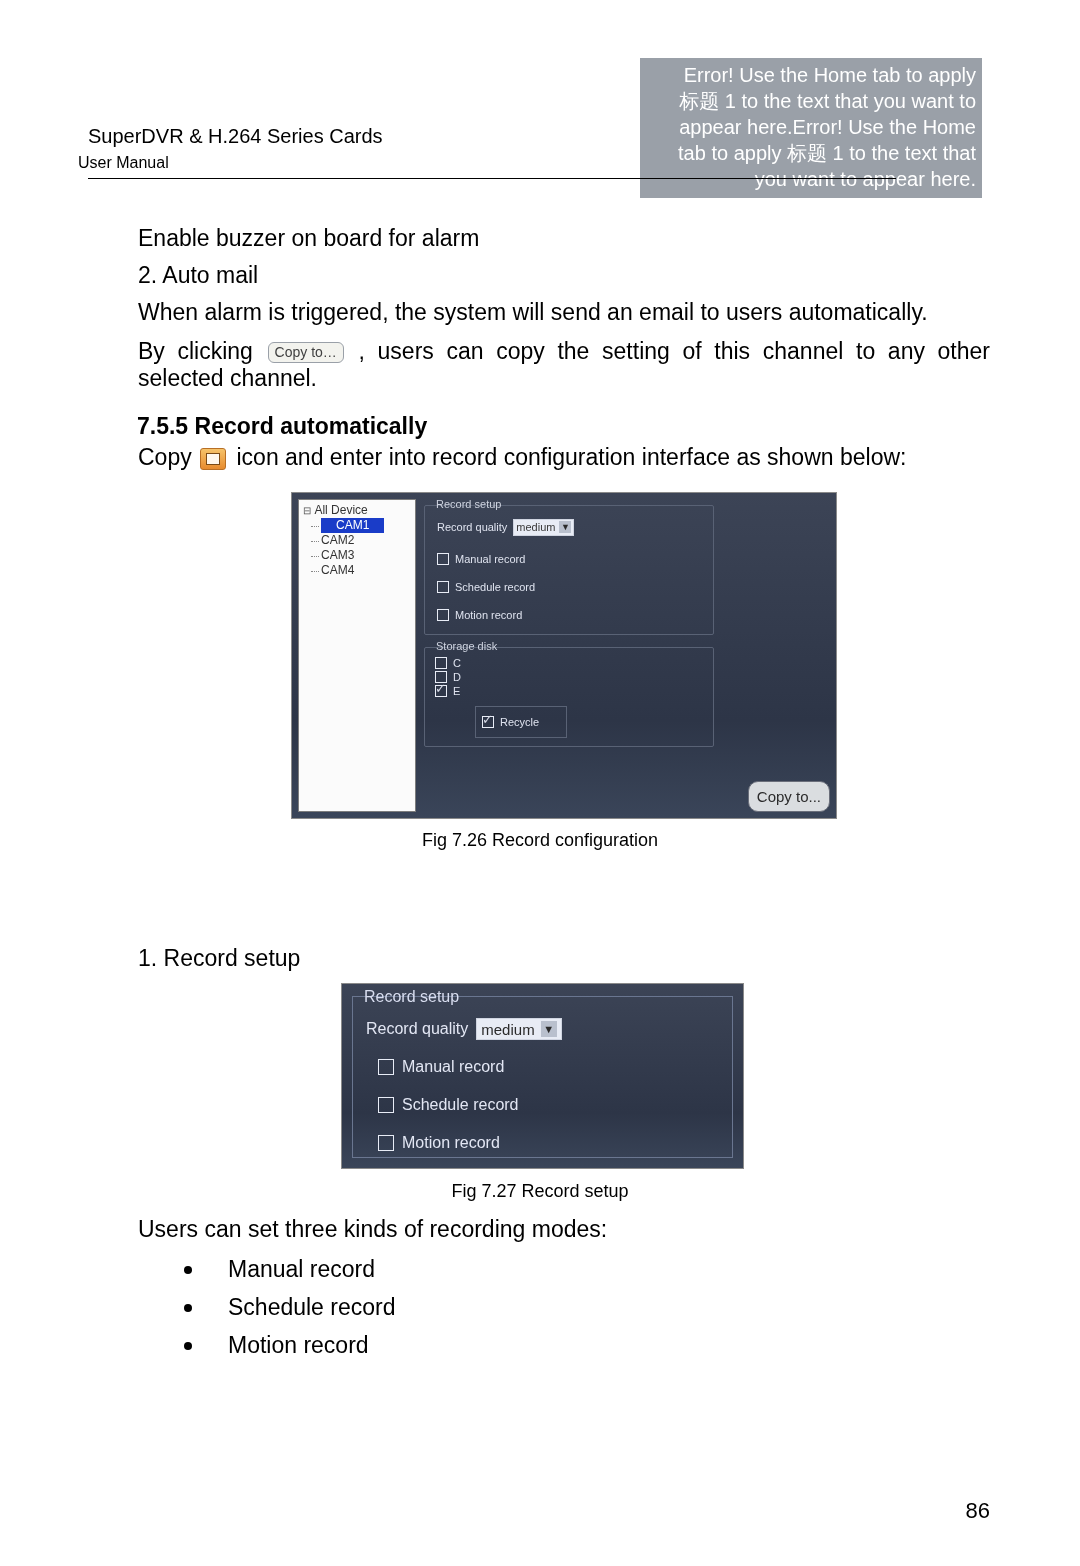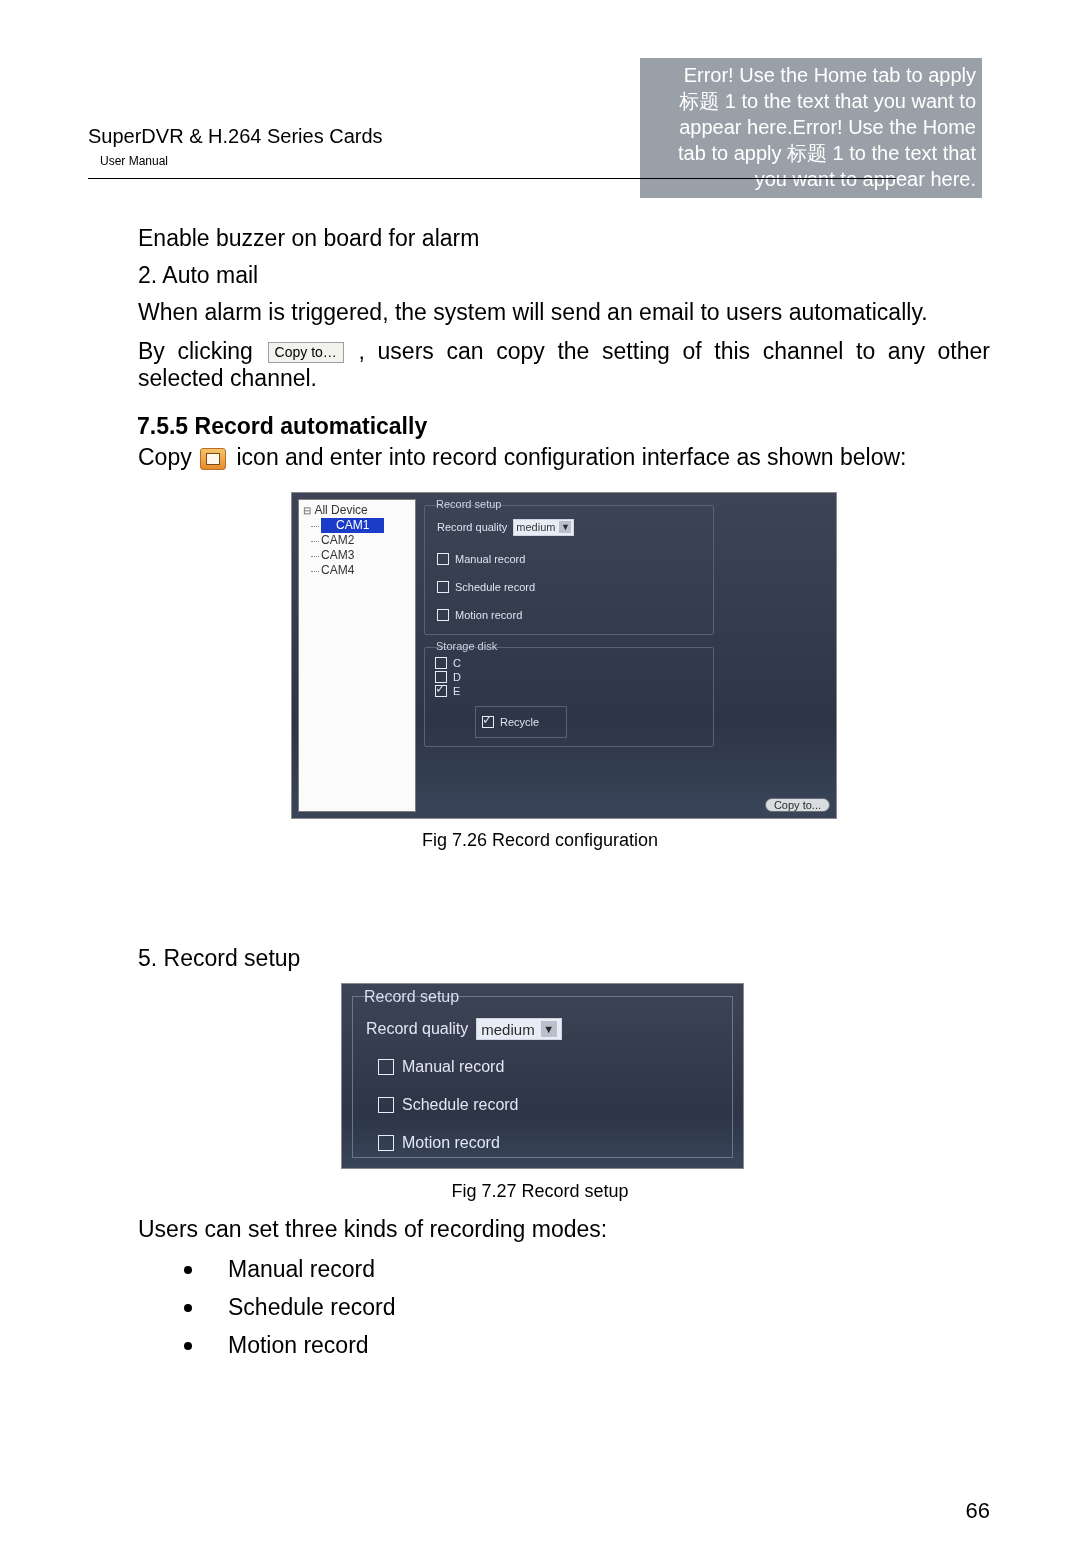--- a/index.html
+++ b/index.html
@@ -30,23 +30,23 @@
     text-align: right;
   }
   .hdr-left1 {
     position: absolute;
     left: 88px;
     top: 125px;
     font-size: 20px;
   }
   .hdr-left2 {
     position: absolute;
-    left: 100px;
+    left: 78px;
     top: 154px;
-    font-size: 12px;
+    font-size: 16px;
   }
   .hdr-rule {
     position: absolute;
     left: 88px;
     top: 178px;
     width: 808px;
     height: 0;
     border-top: 1px solid #000;
   }
   
@@ -67,24 +67,24 @@
     left: 137px;
     font-size: 23px;
     font-weight: bold;
   }
   .copyto-inline {
     display: inline-block;
     vertical-align: middle;
     margin: 0 2px;
     padding: 1px 6px 2px 6px;
     border: 1px solid #9aa0a8;
-    border-radius: 0;
+    border-radius: 6px;
     background: #f3f3ee;
     font-size: 14px;
-    color: #000000;
+    color: #404040;
   }
   .rec-icon-inline {
     display: inline-block;
     width: 24px;
     height: 20px;
     vertical-align: middle;
     background: linear-gradient(#f6c36a, #e78b2e);
     border: 1px solid #b86f25;
     border-radius: 3px;
     margin: 0 4px 0 2px;
@@ -197,23 +197,23 @@
     position: absolute;
     border: 1px solid #596275;
     color: #dfe3ef;
     font-size: 11px;
   }
   .fig726 .copyto {
     position: absolute;
     right: 6px; bottom: 6px;
     border: 1px solid #6a6e7a;
     border-radius: 10px;
-    padding: 0 8px;
+    padding: 6px 8px;
     background: #dadde0;
-    font-size: 11px;
+    font-size: 15px;
     color: #2b2b2b;
   }
   .fig-caption {
     position: absolute;
     width: 1080px;
     text-align: center;
     font-weight: normal;
     font-size: 18px;
   }
 
@@ -394,21 +394,21 @@
             <span>Recycle</span>
           </div>
         </div>
       </div>
     </div>
 
     <div class="copyto">Copy to...</div>
   </div>
   <div class="fig-caption" style="top:830px">Fig 7.26 Record configuration</div>
 
-  <div class="body-line" style="top:945px">5. Record setup</div>
+  <div class="body-line" style="top:945px">1. Record setup</div>
 
   <div class="fig727">
     <div class="fset"></div>
     <div class="legend2">Record setup</div>
 
     <div class="ln2" style="left:24px; top:34px;">
       <span>Record quality</span>
       <span class="dd2">
         <span>medium</span>
         <span class="caret2">▼</span>
@@ -437,14 +437,14 @@
   </div>
   <div class="bullet-row" style="top:1294px">
     <span class="bullet-dot"></span>
     <span>Schedule record</span>
   </div>
   <div class="bullet-row" style="top:1332px">
     <span class="bullet-dot"></span>
     <span>Motion record</span>
   </div>
 
-  <div class="pgnum">66</div>
+  <div class="pgnum">86</div>
 </div>
 
 </body></html>

